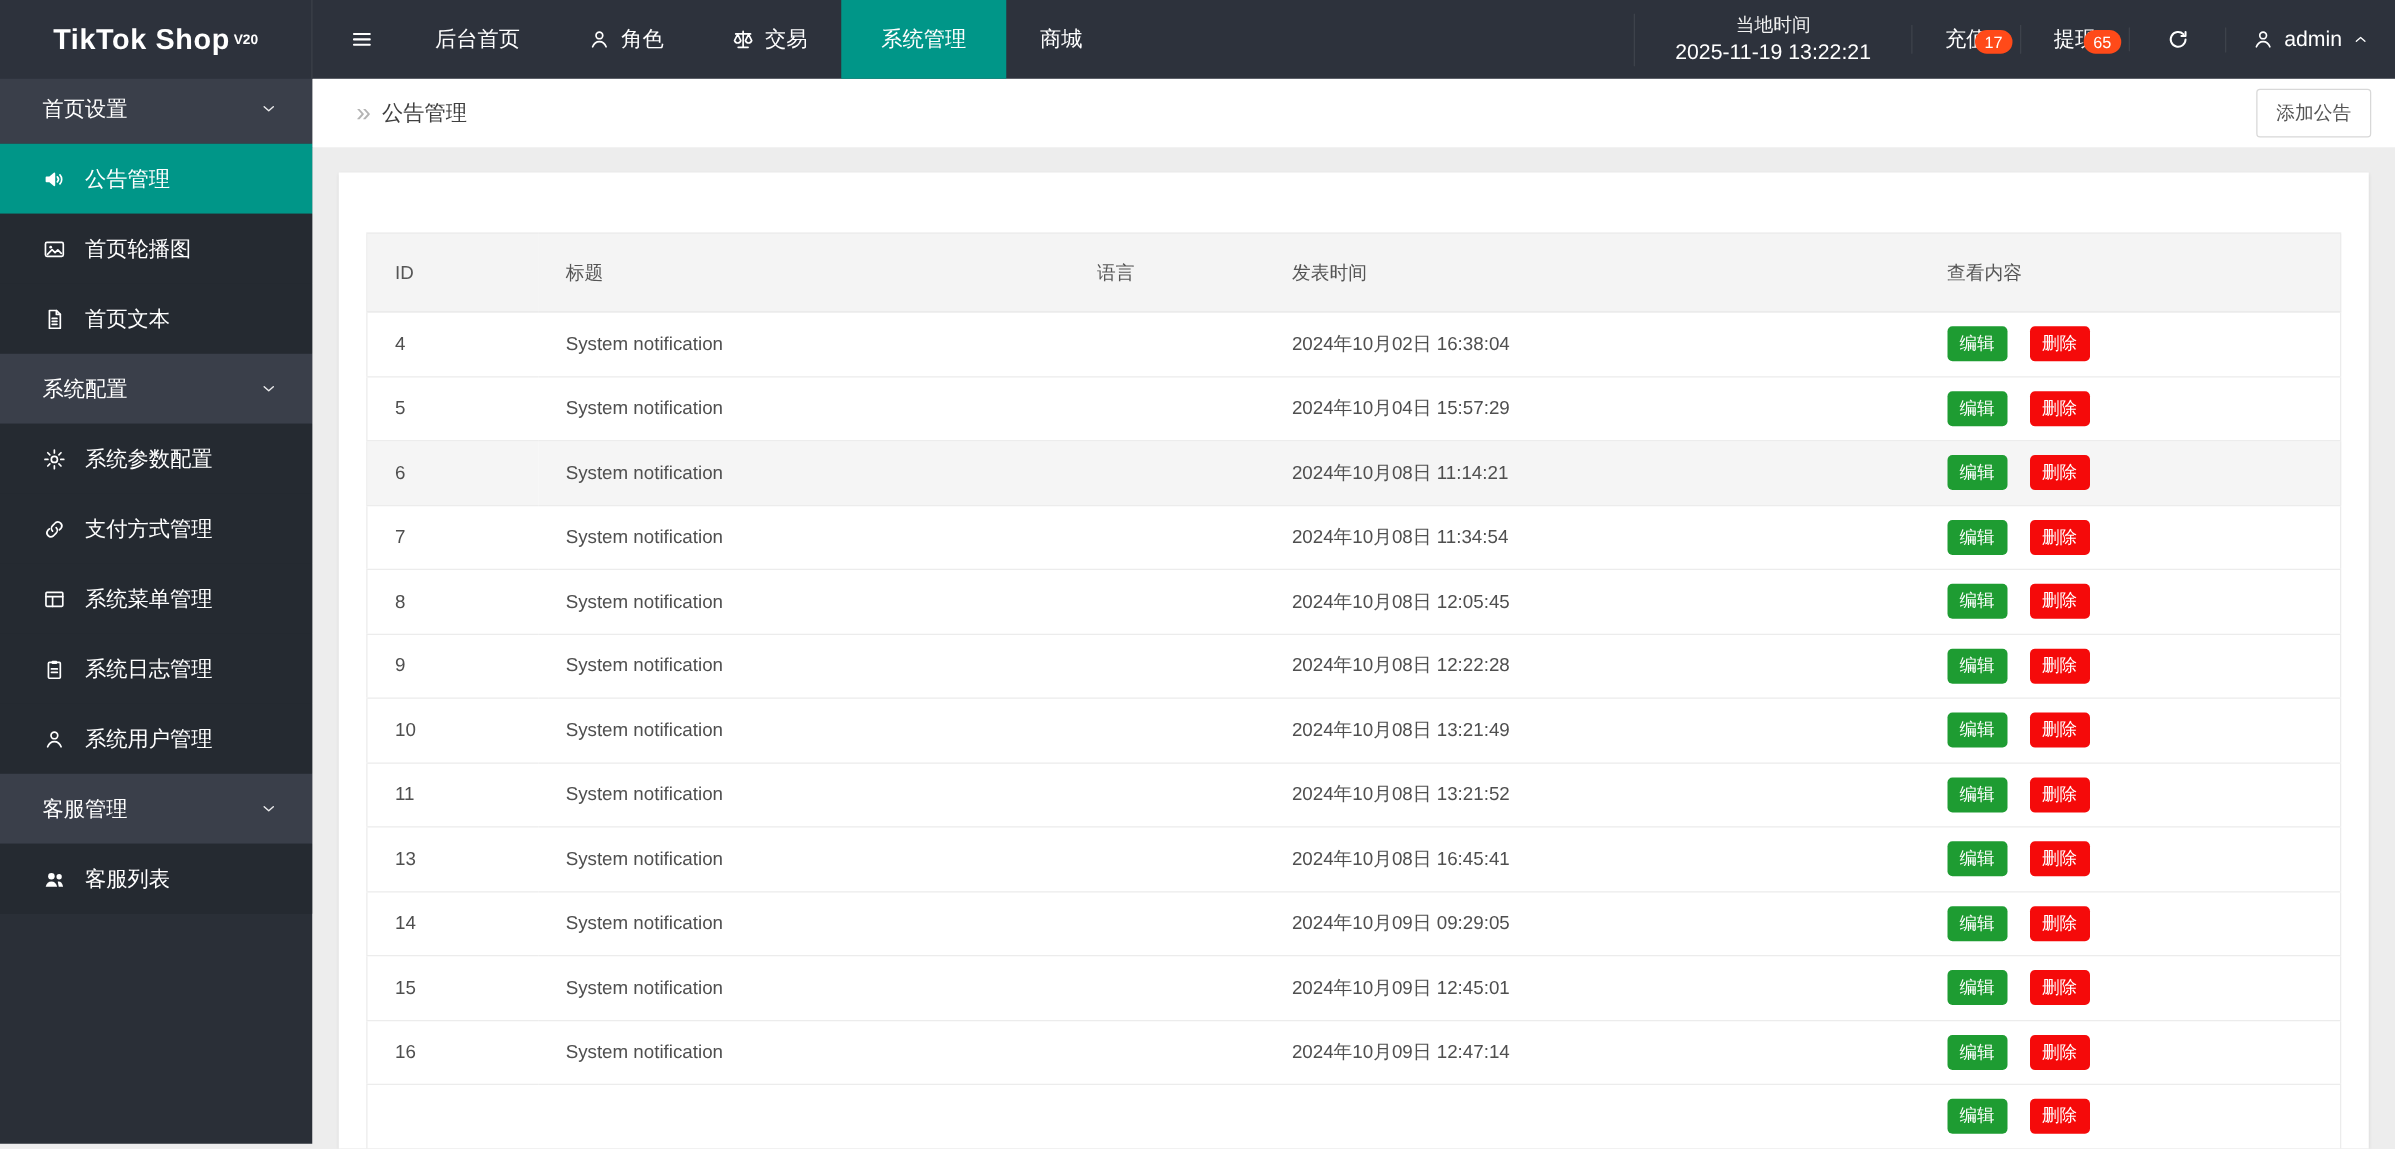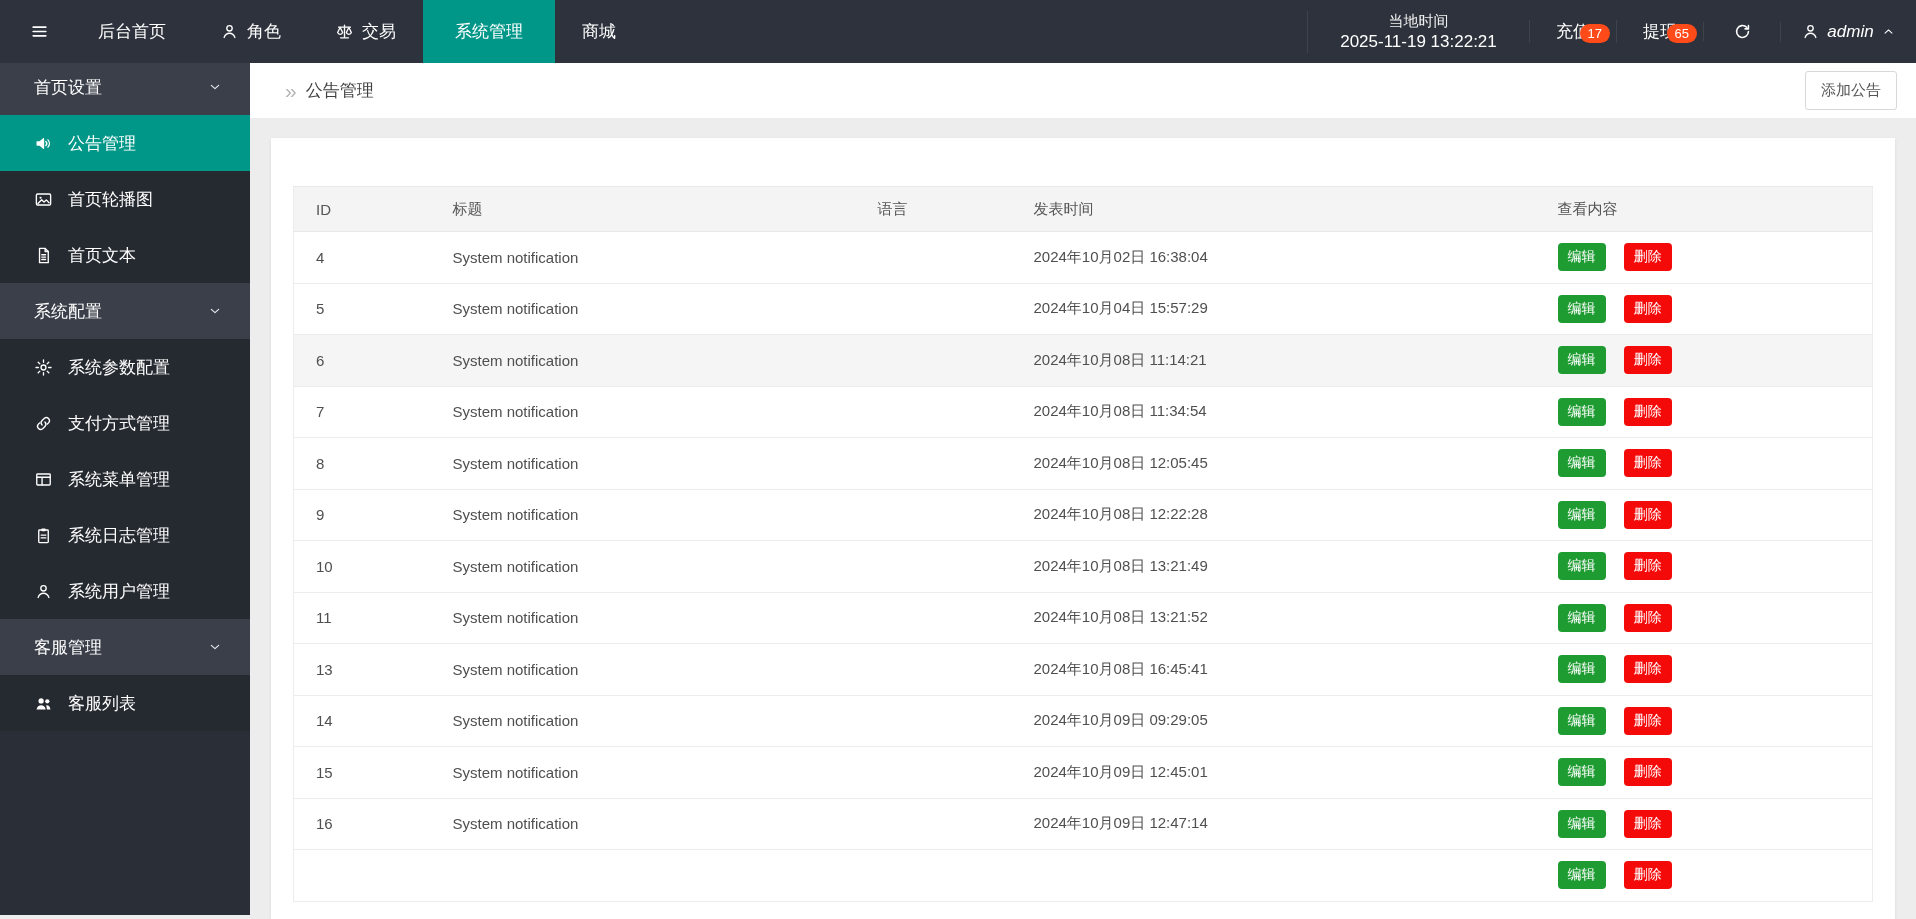--- a/index.html
+++ b/index.html
@@ -20,21 +20,21 @@
   .tb-right { margin-left:auto; display:flex; align-items:center; }
   .tb-sec { display:flex; flex-direction:column; align-items:center; justify-content:center;
     border-left:1px solid rgba(255,255,255,.08); position:relative; font-size:17px; }
   .time-sec { width:222px; }
   .time-label { font-size:15px; color:#f2f2f2; line-height:20px; }
   .time-value { font-size:17px; line-height:22px; }
   .money-sec { width:87px; cursor:pointer; }
   .badge { position:absolute; top:4px; right:6px; background:var(--badge);
     color:#fff; font-size:13px; line-height:17px; padding:1px 8px; border-radius:10px; }
   .refresh-sec { width:77px; cursor:pointer; }
-  .admin-sec { width:136px; flex-direction:row; gap:7px; cursor:pointer;font-style:italic; }
+  .admin-sec { width:136px; flex-direction:row; gap:7px; cursor:pointer; }
   .icon { display:inline-flex; align-items:center; justify-content:center; }
   .icon svg { display:block; }
 
   
   .sidebar { position:absolute; top:59px; left:0; width:250px; height:856px;
     background:#2a2f37; color:#fff; }
   .sb-group { height:56px; display:flex; align-items:center; background:#3a3f4a;
     padding:0 27px 0 34px; font-size:17px; cursor:pointer; }
   .sb-group .chev { margin-left:auto; opacity:.9; }
   .sb-item { height:56px; display:flex; align-items:center; gap:15px;
@@ -49,36 +49,40 @@
   .crumb-title { color:#3f3f3f; font-size:17px; }
   .add-btn { margin-left:auto; background:#fff; border:1px solid #d8d8d8; color:#555;
     font-size:15px; padding:9px 15px; border-radius:3px; cursor:pointer;
     font-family:"Liberation Sans", sans-serif; }
   .content { height:801px; background:#ededed; padding:20px 21px 0; overflow:hidden; }
   .card { background:#fff; height:781px; box-shadow:0 1px 3px rgba(0,0,0,.09);
     padding:48px 22px 0; overflow:hidden; }
 
   table { width:100%; border-collapse:collapse; table-layout:fixed;
     border-left:1px solid #ececec; border-right:1px solid #ececec; font-size:15px; }
-  thead th { background:#f4f4f4; height:45px; text-align:left; font-weight:400;
+  thead th { background:#f4f4f4; height:63px; text-align:left; font-weight:400;
     color:#555; padding-left:22px; border-top:1px solid #e8e8e8;
     border-bottom:1px solid #e8e8e8; }
   tbody td { height:51.5px; padding-left:22px; border-bottom:1px solid #ececec;
     color:#4f4f4f; }
   tbody tr.hl { background:#f5f5f5; }
   .btn { display:inline-block; border:none; border-radius:4px; color:#fff;
     font-size:14px; padding:5px 10px; cursor:pointer;
     font-family:"Liberation Sans", sans-serif; }
   .btn-edit { background:var(--edit); margin-right:14px; }
   .btn-del { background:var(--del); }
 </style>
 </head>
 <body>
 
 <div class="topbar">
+  <div class="logo-area">
+    <span class="logo-text">TikTok Shop</span>
+    <span class="logo-ver">V20</span>
+  </div>
   <div class="hamburger">
     <span class="icon">
         <svg width="19" height="19" viewBox="0 0 24 24" fill="none" stroke="currentColor" stroke-width="1.7" stroke-linecap="round" stroke-linejoin="round">
           <path d="M4 6.5h16M4 12h16M4 17.5h16" stroke-width="2.1"></path>
         </svg>
       </span>
   </div>
   <nav style="display:flex;align-items:stretch;">
       <div class="nav-item">
         <span>后台首页</span>

